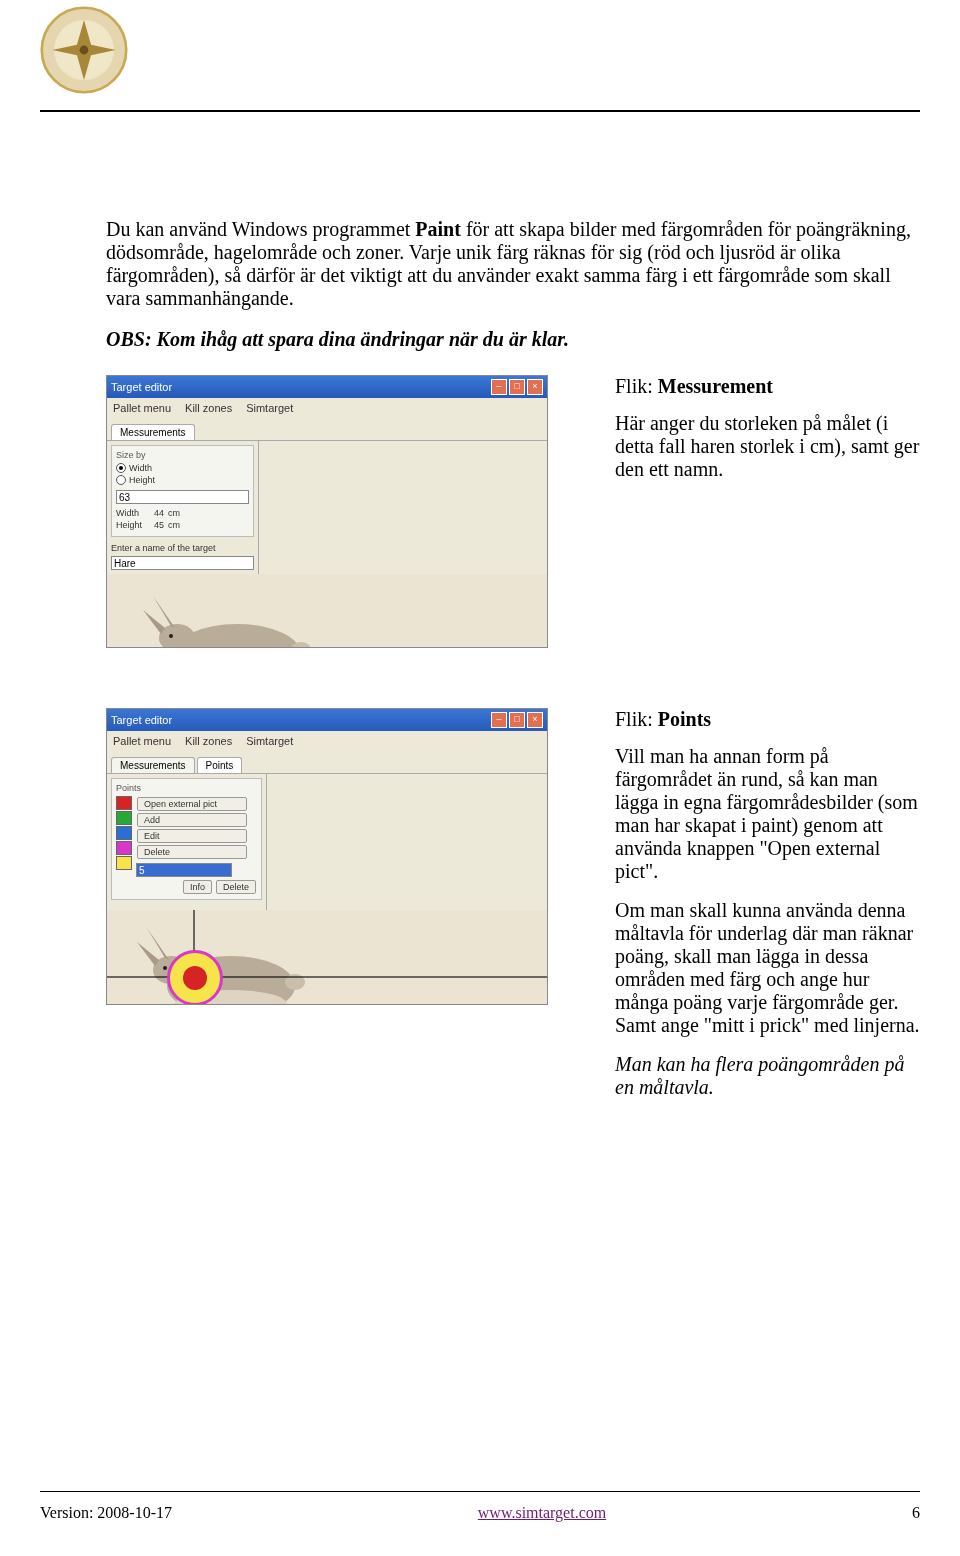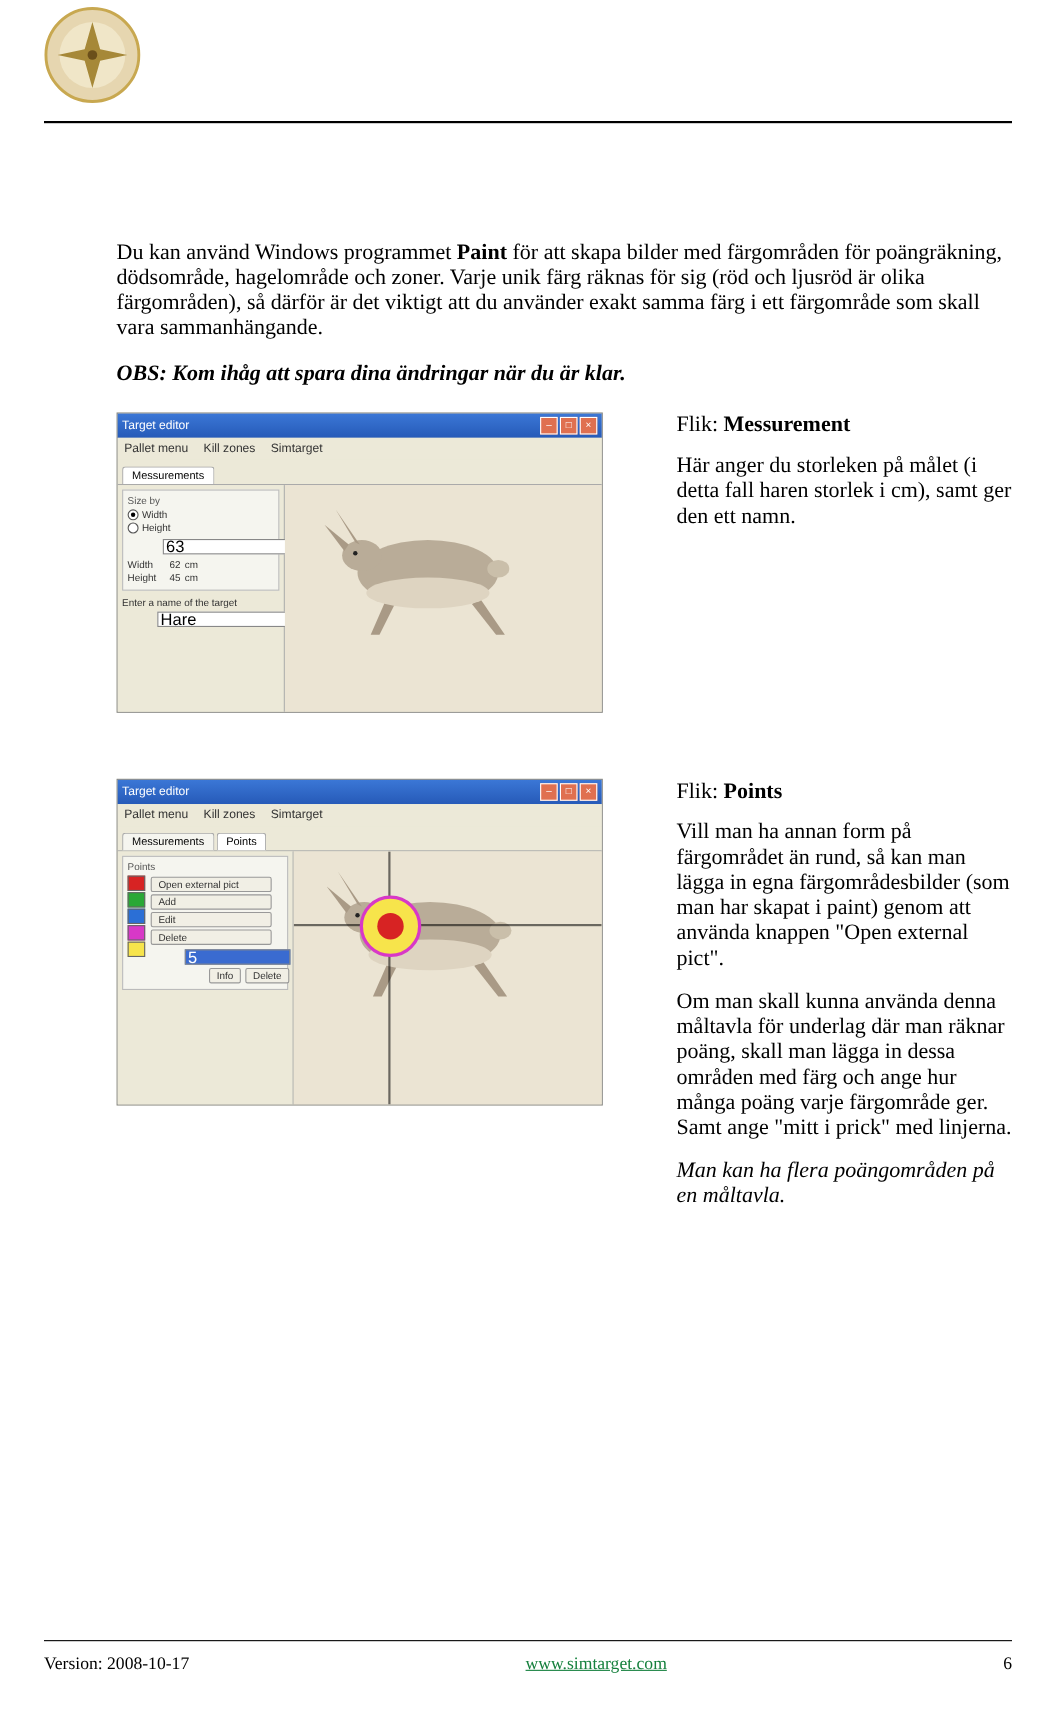--- a/index.html
+++ b/index.html
@@ -15,46 +15,46 @@
   .row { display: flex; gap: 35px; margin-bottom: 60px; }
   .shot { flex: 0 0 440px; }
   .shot-frame { width: 440px; border: 1px solid #888; background: #ece9d8; }
   .titlebar { height: 22px; background: linear-gradient(#3b77d6,#265ab8); display: flex; align-items: center; justify-content: space-between; padding: 0 4px; font-family: Tahoma, sans-serif; font-size: 11px; color: #fff; }
   .titlebar .wbtn { width: 14px; height: 14px; background: #e07050; border: 1px solid #fff; margin-left: 2px; font-size: 9px; line-height: 12px; text-align: center; color: #fff; }
   .titlebar .wbtns { display: flex; }
   .menubar { height: 20px; background: #ece9d8; display: flex; gap: 14px; padding: 0 6px; align-items: center; font-family: Tahoma, sans-serif; font-size: 11px; color: #333; }
   .tabstrip { height: 22px; display: flex; gap: 0; padding-left: 4px; background: #ece9d8; border-bottom: 1px solid #aaa; align-items: flex-end; font-family: Tahoma, sans-serif; font-size: 10px; }
   .tab { padding: 2px 8px; border: 1px solid #aaa; border-bottom: none; background: #f5f5ef; border-radius: 3px 3px 0 0; margin-right: 2px; }
   .tab.active { background: #fff; }
-  .client { display: flex; height: 206px; }
+  .client { display: flex; height: 206px; flex-direction: column; }
   .sidepanel { width: 152px; background: #ece9d8; border-right: 1px solid #aaa; padding: 4px; font-family: Tahoma, sans-serif; font-size: 9px; color: #333; box-sizing: border-box; }
   .panelbox { border: 1px solid #bbb; background: #f5f5ef; padding: 4px; margin-bottom: 6px; }
   .panelbox .pbtitle { font-size: 9px; color: #555; margin-bottom: 3px; }
-  .smallinput { width: 100%; height: 14px; background: #fff; border: 1px solid #888; margin-top: 3px; font-size: 15px; padding: 0 2px; box-sizing: border-box; margin-left: 32px; }
+  .smallinput { width: 100%; height: 14px; background: #fff; border: 1px solid #888; margin-top: 3px; font-size: 10px; padding: 0 2px; box-sizing: border-box; }
   .radio-row { display: flex; align-items: center; gap: 3px; margin-bottom: 2px; }
   .radio-row .dot { width: 8px; height: 8px; border: 1px solid #555; border-radius: 50%; background: #fff; }
   .radio-row .dot.on::after { content: ""; display: block; width: 4px; height: 4px; background: #000; border-radius: 50%; margin: 2px; }
   .kvrow { display: flex; gap: 4px; align-items: center; margin-bottom: 2px; }
   .kvrow .lbl { width: 34px; }
   .kvrow .val { }
   .canvas { flex: 1; background: #ebe4d3; position: relative; overflow: hidden; }
   .hare { position: absolute; top: 18px; left: 28px; width: 200px; }
   .crosshair-v { position: absolute; top: 0; bottom: 0; width: 2px; background: rgba(0,0,0,0.55); }
   .crosshair-h { position: absolute; left: 0; right: 0; height: 2px; background: rgba(0,0,0,0.55); }
   .ring { position: absolute; border-radius: 50%; }
   .ring.yellow { width: 50px; height: 50px; background: #f7e44b; border: 3px solid #d838c7; }
   .ring.red { width: 24px; height: 24px; background: #d72323; }
   .btn { display: inline-block; padding: 1px 6px; border: 1px solid #999; background: #f1efe5; font-size: 9px; margin: 1px; border-radius: 2px; }
   .colorcell { width: 14px; height: 12px; border: 1px solid #666; display: inline-block; }
   .side-col { flex: 1; font-size: 20px; line-height: 1.15; }
   .side-col p { margin-bottom: 16px; margin-left: 32px; }
   .side-col .flik { margin-bottom: 14px; }
   .bottom-rule { position: absolute; bottom: 64px; left: 40px; width: 880px; height: 1px; background: #000; }
   .footer { position: absolute; bottom: 34px; left: 40px; width: 880px; display: flex; justify-content: space-between; align-items: center; font-size: 16px; }
-  .footer .url { color: #15803d; }
+  .footer .url { color: #701a75; }
 </style>
 </head>
 <body>
 
 <div class="page">
 
   <div class="logo">
     <svg viewBox="0 0 100 100">
       <circle cx="50" cy="50" r="48" fill="#e6d6b0" stroke="#c8a850" stroke-width="3"></circle>
       <circle cx="50" cy="50" r="34" fill="#f0e6c8"></circle>
@@ -99,21 +99,21 @@
                     <span class="dot on"></span>
                     <span>Width</span>
                   </div>
                 <div class="radio-row">
                     <span class="dot"></span>
                     <span>Height</span>
                   </div>
                 <input class="smallinput" value="63" style="">
                 <div class="kvrow" style="margin-top:4px">
                   <span class="lbl">Width</span>
-                  <span class="val">62</span>
+                  <span class="val">44</span>
                   <span>cm</span>
                 </div>
                 <div class="kvrow">
                   <span class="lbl">Height</span>
                   <span class="val">45</span>
                   <span>cm</span>
                 </div>
               </div>
               <div>Enter a name of the target</div>
               <input class="smallinput" value="Hare" style="">

